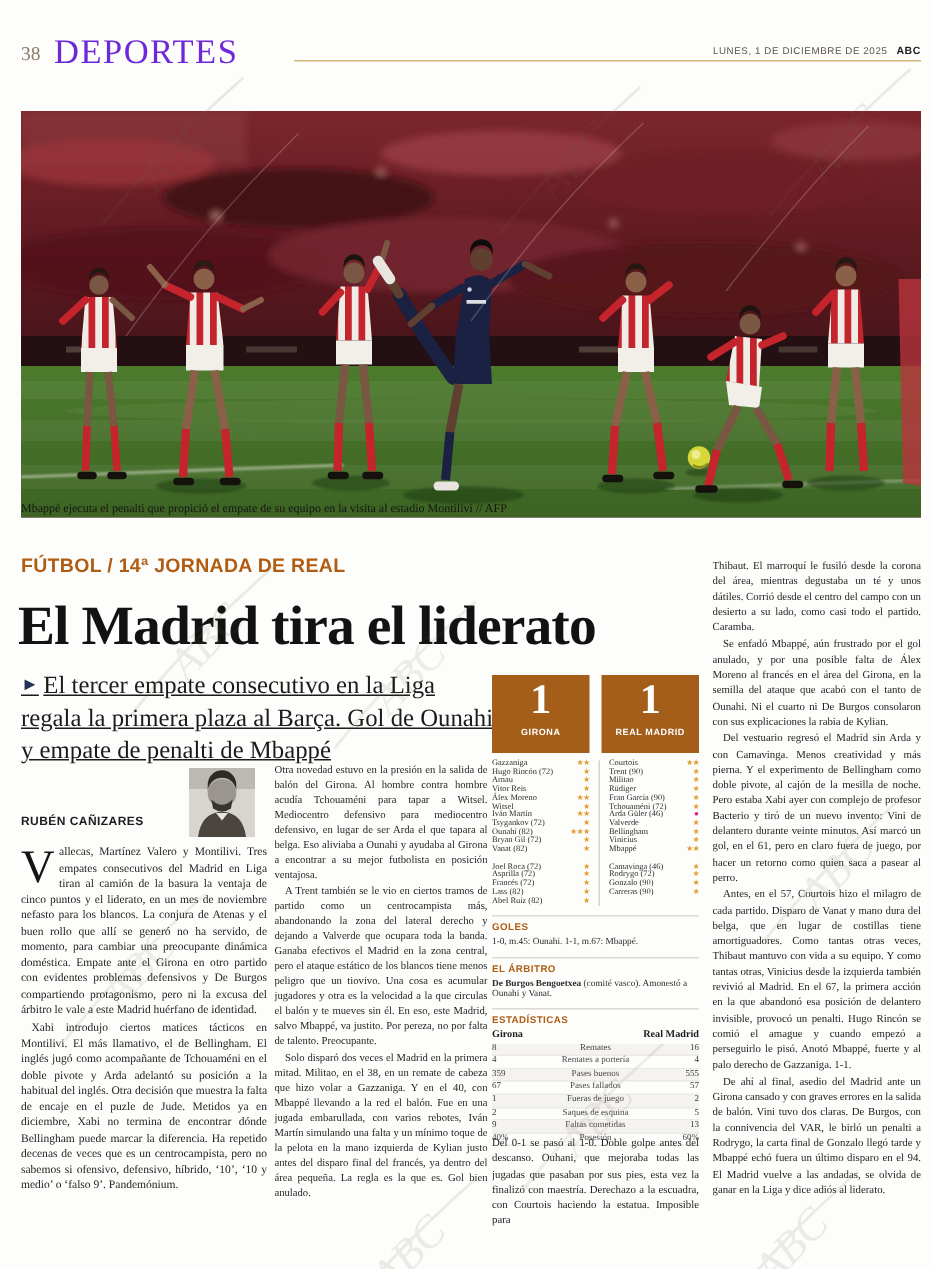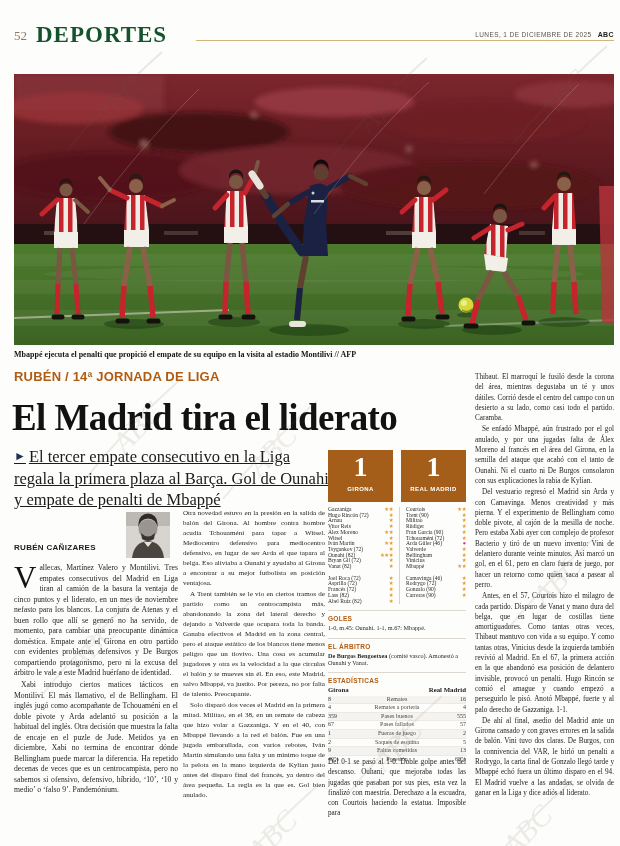--- a/index.html
+++ b/index.html
@@ -1,26 +1,26 @@
 <!DOCTYPE html>
 <html><head>
 <meta charset="utf-8">
 <style>
   html,body{margin:0;padding:0;}
   body{width:620px;height:846px;position:relative;background:#fdfdfb;font-family:"Liberation Serif",serif;color:#1e1e1e;overflow:hidden;}
   .abs{position:absolute;}
   
   .pagenum{left:14px;top:28px;font-size:13px;color:#8c7b69;}
-  .section-title{left:36px;top:22px;font-size:23px;font-weight:700;color:#14532d;letter-spacing:1px;font-family:"Liberation Serif",serif;}
+  .section-title{left:36px;top:22px;font-size:23px;font-weight:400;color:#6d28d9;letter-spacing:1px;font-family:"Liberation Serif",serif;}
   .goldline{left:196px;top:40px;width:418px;height:1px;background:#b8902f;opacity:.65;}
   .dateline{right:6px;top:31px;font-size:6.5px;color:#5a544c;font-family:"Liberation Sans",sans-serif;letter-spacing:.4px;}
   .dateline b{color:#1b1b1b;font-size:7px;margin-left:6px;}
   
   .photo{left:14px;top:74px;width:600px;height:271px;background:#45131a;}
-  .caption{left:14px;top:350px;width:600px;font-size:8px;font-weight:700;color:#171513;}
+  .caption{left:14px;top:334px;width:600px;font-size:8px;font-weight:400;color:#171513;}
   
   .kicker{left:14px;top:369px;font-family:"Liberation Sans",sans-serif;font-weight:700;font-size:13px;color:#b05c12;letter-spacing:.2px;}
   .headline{left:12px;top:384px;width:470px;font-size:37px;line-height:44px;font-weight:800;color:#121212;letter-spacing:-.6px;margin-top:12px;}
   .standfirst{left:14px;top:446px;width:316px;font-size:16.5px;line-height:21.5px;color:#1b1b1b;text-decoration:underline;}
   .standfirst .bullet{color:#203354;font-size:12px;vertical-align:2px;margin-right:3px;}
   
   .byline-block{left:14px;top:512px;width:164px;height:48px;}
   .byline-name{position:absolute;left:0;bottom:8px;font-family:"Liberation Sans",sans-serif;font-weight:700;font-size:8px;color:#1c1c1c;letter-spacing:.3px;}
   .byline-photo{position:absolute;right:8px;top:0;width:44px;height:46px;}
   
@@ -52,21 +52,21 @@
   .strow:nth-child(odd){background:#f5f3ef;}
   .strow .sl{flex:1;text-align:center;color:#4a4a4a;}
   .strow .sv{width:22px;}
   .strow .sv.r{text-align:right;}
   
   .wm{position:absolute;pointer-events:none;}
 </style>
 </head>
 <body>
 
-<div class="abs pagenum">52</div>
+<div class="abs pagenum">38</div>
 <div class="abs section-title">DEPORTES</div>
 <div class="abs goldline"></div>
 <div class="abs dateline">
   <span>LUNES, 1 DE DICIEMBRE DE 2025</span><b>ABC</b>
 </div>
 
 <div class="abs photo">
 <svg width="600" height="271" viewBox="0 0 600 271">
   <defs>
     <linearGradient id="crowdG" x1="0" y1="0" x2="0" y2="1">
@@ -254,21 +254,21 @@
   <g stroke="#e8e0d8" opacity=".22" fill="none">
     <path d="M70,150 C110,95 140,60 185,15"></path>
         <path d="M300,140 C340,85 370,50 415,8"></path>
         <path d="M470,120 C505,75 530,45 565,10"></path>
   </g>
 </svg>
 </div>
 
 <div class="abs caption">Mbappé ejecuta el penalti que propició el empate de su equipo en la visita al estadio Montilivi // AFP</div>
 
-<div class="abs kicker">RUBÉN / 14ª JORNADA DE LIGA</div>
+<div class="abs kicker">FÚTBOL / 14ª JORNADA DE REAL</div>
 <div class="abs headline">El Madrid tira el liderato</div>
 <div class="abs standfirst"><span class="bullet">►</span><span>El tercer empate consecutivo en la Liga regala la primera plaza al Barça. Gol de Ounahi y empate de penalti de Mbappé</span></div>
 
 <div class="abs byline-block">
   <span class="byline-name">RUBÉN CAÑIZARES</span>
   <svg class="byline-photo" viewBox="0 0 44 46">
     <rect width="44" height="46" fill="#d8d5d0"></rect>
     <rect width="44" height="14" fill="#bcb8b2"></rect>
     <circle cx="22" cy="17" r="9.5" fill="#9a958e"></circle>
     <path d="M12.5,16 a9.5,9.5 0 0 1 19,0 l0,-5 a9.5,9.5 0 0 0 -19,0 Z" fill="#2e2a26"></path>
@@ -488,21 +488,21 @@
         </div>
       </div>
   </div>
 </div>
 
 <div class="abs bodycol col3tail">
     <p>Del 0-1 se pasó al 1-0. Doble golpe antes del descanso. Ouhani, que mejoraba todas las jugadas que pasaban por sus pies, esta vez la finalizó con maestría. Derechazo a la escuadra, con Courtois haciendo la estatua. Imposible para</p>
   </div>
 <div class="abs bodycol col4">
     <p>Thibaut. El marroquí le fusiló desde la corona del área, mientras degustaba un té y unos dátiles. Corrió desde el centro del campo con un desierto a su lado, como casi todo el partido. Caramba.</p>
-    <p>Se enfadó Mbappé, aún frustrado por el gol anulado, y por una jugadas falta de Álex Moreno al francés en el área del Girona, en la semilla del ataque que acabó con el tanto de Ounahi. Ni el cuarto ni De Burgos consolaron con sus explicaciones la rabia de Kylian.</p>
+    <p>Se enfadó Mbappé, aún frustrado por el gol anulado, y por una posible falta de Álex Moreno al francés en el área del Girona, en la semilla del ataque que acabó con el tanto de Ounahi. Ni el cuarto ni De Burgos consolaron con sus explicaciones la rabia de Kylian.</p>
     <p>Del vestuario regresó el Madrid sin Arda y con Camavinga. Menos creatividad y más pierna. Y el experimento de Bellingham como doble pivote, al cajón de la mesilla de noche. Pero estaba Xabi ayer con complejo de profesor Bacterio y tiró de un nuevo invento: Vini de delantero durante veinte minutos. Así marcó un gol, en el 61, pero en claro fuera de juego, por hacer un retorno como quien saca a pasear al perro.</p>
     <p>Antes, en el 57, Courtois hizo el milagro de cada partido. Disparo de Vanat y mano dura del belga, que en lugar de costillas tiene amortiguadores. Como tantas otras veces, Thibaut mantuvo con vida a su equipo. Y como tantas otras, Vinicius desde la izquierda también revivió al Madrid. En el 67, la primera acción en la que abandonó esa posición de delantero invisible, provocó un penalti. Hugo Rincón se comió el amague y cuando empezó a perseguirlo le pisó. Anotó Mbappé, fuerte y al palo derecho de Gazzaniga. 1-1.</p>
     <p>De ahí al final, asedio del Madrid ante un Girona cansado y con graves errores en la salida de balón. Vini tuvo dos claras. De Burgos, con la connivencia del VAR, le birló un penalti a Rodrygo, la carta final de Gonzalo llegó tarde y Mbappé echó fuera un último disparo en el 94. El Madrid vuelve a las andadas, se olvida de ganar en la Liga y dice adiós al liderato.</p>
   </div>
 
 <div id="wm-layer">
     <div class="wm" style="left: 60px; top: 46px; opacity: 0.13;"><svg width="110" height="110" viewBox="0 0 110 110">
         <path d="M8,104 C38,66 66,38 102,6" stroke="#6b5d4f" stroke-width="2" fill="none"></path>
         <text x="30" y="72" transform="rotate(-46 50 60)" font-family="Liberation Serif,serif" font-style="italic" font-size="30" fill="#6b5d4f">ABC</text>
       </svg></div>

